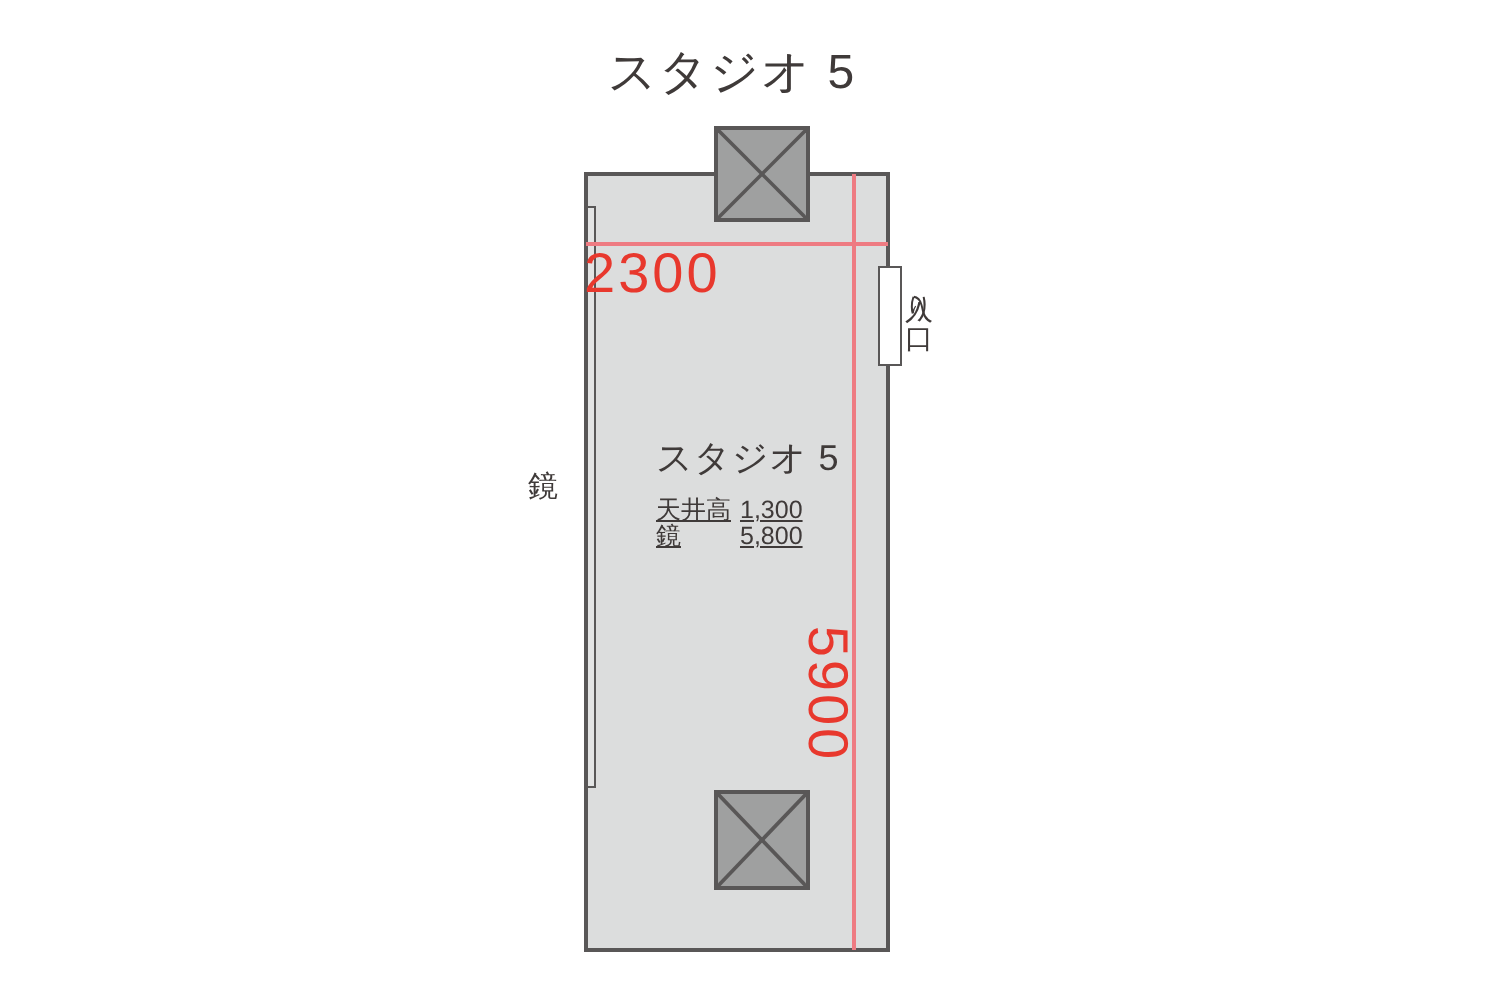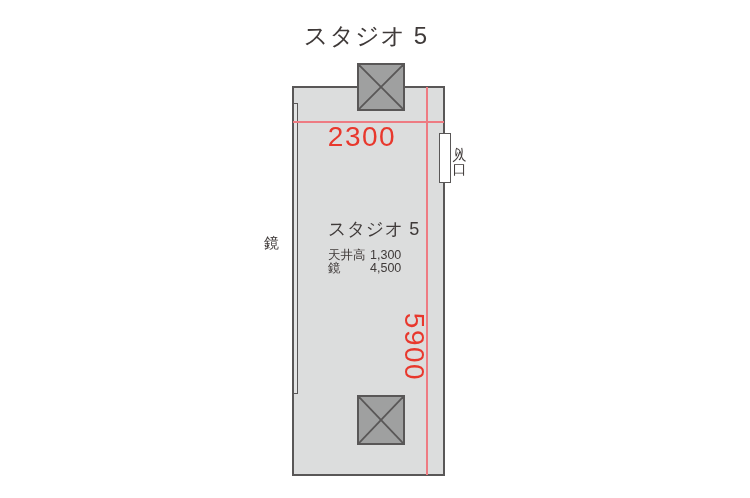--- a/index.html
+++ b/index.html
@@ -70,21 +70,20 @@
     color: #e8382d;
     font-size: 28px;
     letter-spacing: 1.5px;
     line-height: 28px;
     font-weight: 400;
   }
   .dim-label-width {
     left: 292px;
     top: 123px;
     width: 140px;
-    text-align: center;
   }
   .dim-label-depth {
     left: 366px;
     top: 333px;
     width: 95px;
     height: 28px;
     text-align: center;
     transform: rotate(90deg);
     transform-origin: center center;
   }
@@ -137,20 +136,21 @@
   }
   .room-info .room-name {
     font-size: 18px;
     letter-spacing: 0.5px;
     margin-bottom: 8px;
   }
   .room-info .spec-row {
     display: flex;
     font-size: 12.5px;
     line-height: 13px;
+    text-decoration: underline;
   }
   .room-info .spec-label { width: 42px; }
   .room-info .spec-value { }
 </style>
 </head>
 <body>
 
 <div class="canvas">
 
   <div class="diagram-title">スタジオ 5</div>
@@ -187,17 +187,17 @@
   <div class="mirror-label">鏡</div>
 
   <div class="room-info">
     <div class="room-name">スタジオ 5</div>
     <div class="spec-row">
       <span class="spec-label">天井高</span>
       <span class="spec-value">1,300</span>
     </div>
     <div class="spec-row">
       <span class="spec-label">鏡</span>
-      <span class="spec-value">4,500</span>
+      <span class="spec-value">5,800</span>
     </div>
   </div>
 
 </div>
 
 </body></html>

